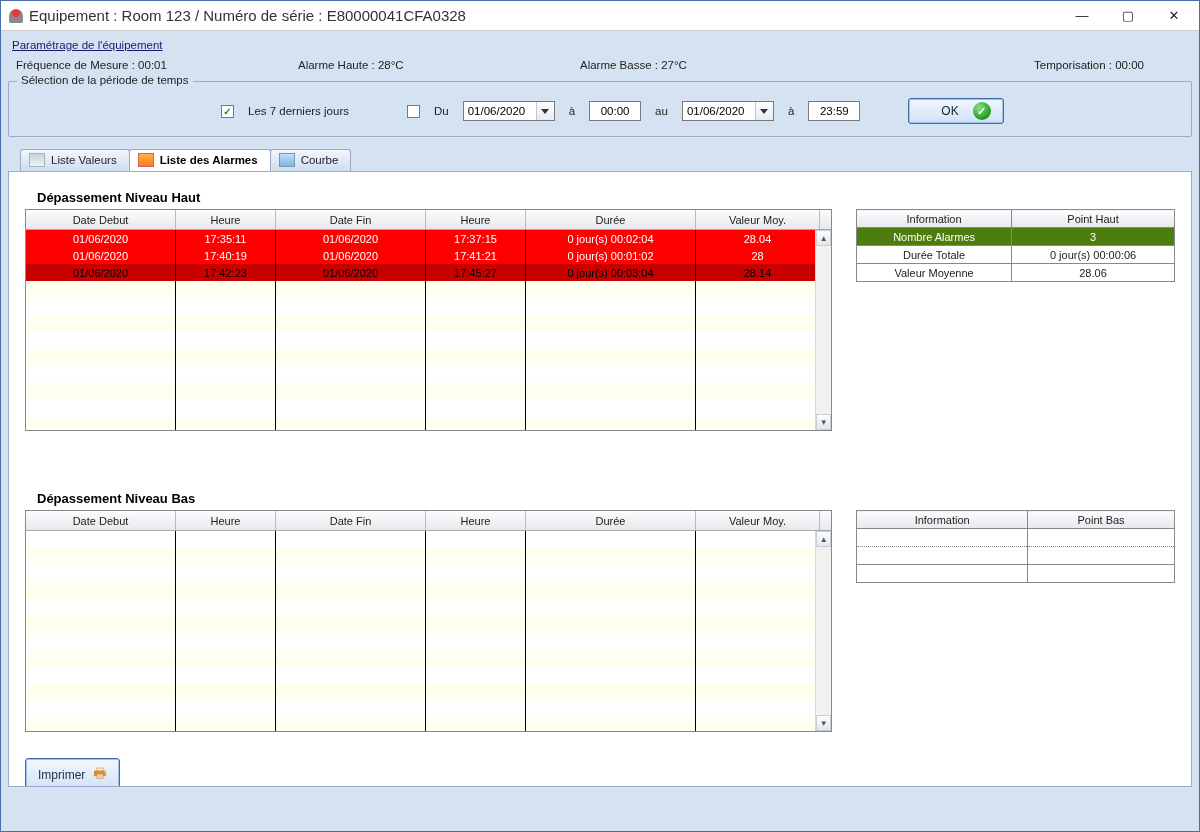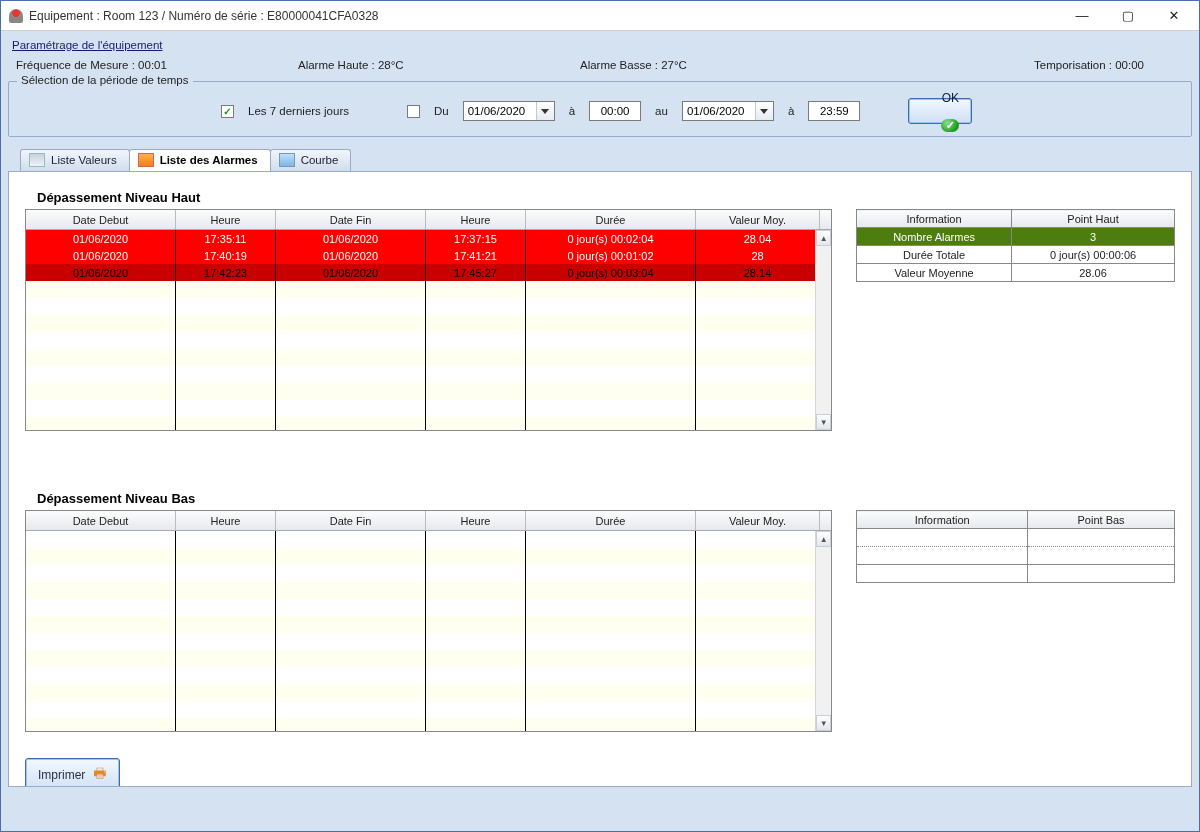--- a/index.html
+++ b/index.html
@@ -15,21 +15,21 @@
   }
   .titlebar .app-icon {
     width:14px; height:14px; margin-right:6px; position:relative;
   }
   .titlebar .app-icon::before{
     content:""; position:absolute; inset:0;
     background: radial-gradient(circle at 50% 30%, #e33 30%, transparent 32%),
                 linear-gradient(#888,#888);
     border-radius:7px 7px 2px 2px;
   }
-  .titlebar .title { font-size:12px; color:#333; flex:1; }
+  .titlebar .title { font-size:15px; color:#333; flex:1; }
   .win-controls { display:flex; height:100%; }
   .win-btn { width:46px; display:flex; align-items:center; justify-content:center; font-size:13px; color:#222; cursor:default;}
 
   .client { position:absolute; top:30px; left:0; right:0; bottom:0;
     background:#d5e2f1; padding:6px 7px; font-size:11.5px; color:#222;}
 
   .link-line { text-decoration:underline; color:#1a1a6e; margin:2px 0 6px 4px; font-size:11.5px;}
   .params-row { display:flex; padding:2px 8px 10px 8px; font-size:11.5px; color:#222;}
   .params-row > div { flex:1; }
 
@@ -49,21 +49,20 @@
     display:inline-flex; align-items:center; border:1px solid #7a7a7a; background:#fff; height:20px;
   }
   .date-combo input{ border:none; width:72px; font-size:11.5px; padding:1px 4px; outline:none;}
   .date-combo .drop{ width:18px; height:100%; display:flex; align-items:center; justify-content:center; border-left:1px solid #c7c7c7; background:linear-gradient(#fefefe,#e5ecf5);}
   .time-box { border:1px solid #7a7a7a; background:#fff; height:20px; width:52px; text-align:center; font-size:11.5px; padding:1px 2px; outline:none;}
   .ok-btn{
     display:inline-flex; align-items:center; justify-content:center; gap:14px;
     border:1px solid #3e6ab0; background:linear-gradient(#f3f8ff,#cfe0f5);
     height:26px; padding:0 12px 0 32px; border-radius:3px; font-size:12px; color:#123; cursor:default;
     box-shadow:0 0 0 1px #9ec3ef inset;
-    flex-direction:column;
   }
   .ok-btn .ok-check{
     width:18px;height:18px;border-radius:9px;
     background:radial-gradient(circle at 35% 30%, #8be08b, #1a9c1a 70%);
     display:flex;align-items:center;justify-content:center;color:#fff;font-size:11px;font-weight:bold;
   }
 
   .tabbar{ display:flex; align-items:flex-end; height:26px; margin-top:2px;margin-left:12px;}
   .tab{
     display:flex; align-items:center; gap:6px; padding:3px 12px 4px 8px;

